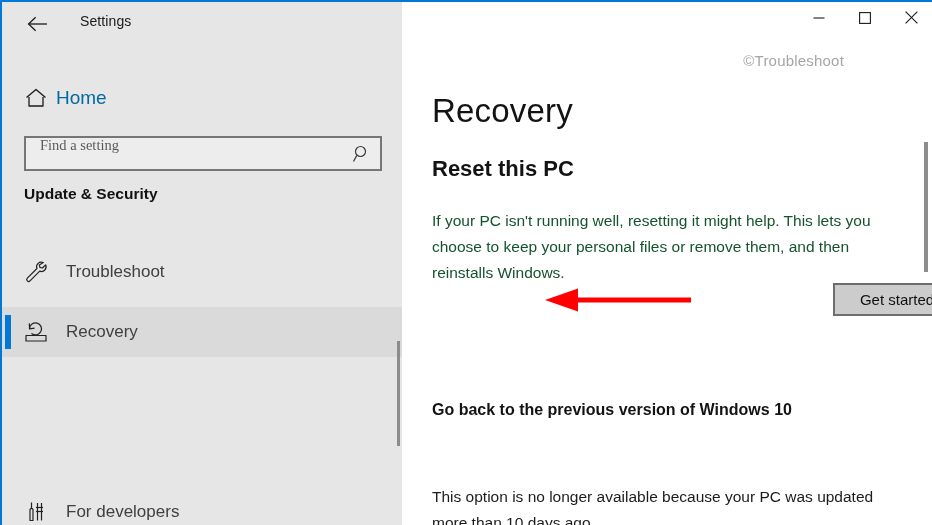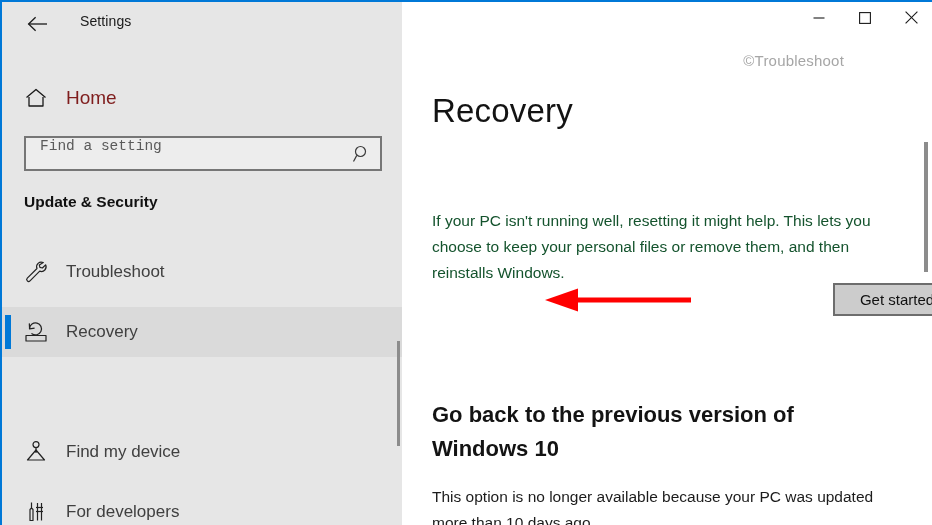--- a/index.html
+++ b/index.html
@@ -78,60 +78,59 @@
     cursor: default;
   }
   #home-row .nav-icon {
     width: 40px;
     margin-left: 14px;
     display: flex;
     align-items: center;
     justify-content: center;
   }
   #home-row .nav-label {
-    margin-left: 10px;
     font-size: 19px;
-    color: #7f1d1d;
+    color: #0369a1;
   }
 
   #search-box {
     position: absolute;
     left: 22px;
     top: 134px;
     width: 358px;
     height: 35px;
     box-sizing: border-box;
     border: 2px solid #767676;
     background: #ededed;
     display: flex;
     align-items: center;
   }
   #search-input {
     flex: 1;
     border: none;
     outline: none;
     background: transparent;
-    font-family: Liberation Mono, monospace;
+    font-family: Liberation Serif, serif;
     font-size: 14.5px;
     color: #000000;
     padding: 0 8px 16px 14px;
     height: 100%;
   }
   #search-input::placeholder { color: #5a5a5a; opacity: 1; }
   #search-icon-wrap {
     width: 36px;
     display: flex;
     align-items: center;
     justify-content: center;
   }
 
   #section-heading {
     position: absolute;
     left: 22px;
-    top: 191px;
+    top: 183px;
     font-size: 15.5px;
     font-weight: bold;
     color: #111111;
   }
 
   .nav-item {
     position: absolute;
     left: 0;
     width: 400px;
     height: 50px;
@@ -260,21 +259,21 @@
     padding: 0;
     line-height: 29px;
     text-align: center;
   }
 
   #goback-heading {
     position: absolute;
     left: 30px;
     top: 378px;
     width: 440px;
-    font-size: 22px;
+    font-size: 16px;
     line-height: 34px;
     color: #131313;
   }
 
   #goback-desc {
     position: absolute;
     left: 30px;
     top: 466px;
     width: 470px;
     font-size: 15.5px;
@@ -364,30 +363,20 @@
         <svg width="26" height="24" viewBox="0 0 26 24">
           <path d="M6.5 8.5 a6 6 0 1 1 2.4 5.2" fill="none" stroke="#222222" stroke-width="1.2" stroke-linecap="round"></path>
           <path d="M6.3 3.4 L6.6 8.9 L11.6 8.2" fill="none" stroke="#222222" stroke-width="1.2" stroke-linejoin="round"></path>
           <path d="M3 15.5 L23 15.5 L23 21 L3 21 Z" fill="none" stroke="#222222" stroke-width="1.2" stroke-linejoin="round"></path>
         </svg>
       </span>
       <span class="nav-label">Recovery</span>
     </div>
 
 
-    <div class="nav-item" style="top:425px;">
-      <span class="nav-icon">
-        <svg width="26" height="26" viewBox="0 0 26 26">
-          <circle cx="13" cy="5.6" r="3" fill="none" stroke="#222222" stroke-width="1.2"></circle>
-          <line x1="13" y1="8.6" x2="13" y2="14" stroke="#222222" stroke-width="1.2"></line>
-          <path d="M13 11 L4.5 21 L21.5 21 Z" fill="none" stroke="#222222" stroke-width="1.2" stroke-linejoin="round"></path>
-        </svg>
-      </span>
-      <span class="nav-label">Find my device</span>
-    </div>
 
     <div class="nav-item" style="top:485px;">
       <span class="nav-icon">
         <svg width="26" height="26" viewBox="0 0 26 26">
           <path d="M8.5 3.5 L8.5 9 L7 10.5 L7 21.5 L10 21.5 L10 10.5 L8.5 9" fill="none" stroke="#222222" stroke-width="1.2" stroke-linejoin="round"></path>
           <line x1="14.5" y1="4" x2="14.5" y2="21.5" stroke="#222222" stroke-width="1.2"></line>
           <line x1="18.5" y1="4" x2="18.5" y2="21.5" stroke="#222222" stroke-width="1.2"></line>
           <line x1="13" y1="8.5" x2="20" y2="8.5" stroke="#222222" stroke-width="1.2"></line>
           <line x1="13" y1="12.5" x2="20" y2="12.5" stroke="#222222" stroke-width="1.2"></line>
         </svg>
@@ -424,20 +413,21 @@
             <line x1="12.4" y1="0.6" x2="0.6" y2="12.4" stroke="#1a1a1a" stroke-width="1.1"></line>
           </svg>
         </span>
       </div>
     </div>
 
     <div id="watermark">©Troubleshoot</div>
 
     <h1 id="page-title">Recovery</h1>
 
+    <h2 id="reset-heading">Reset this PC</h2>
     <p id="reset-desc">If your PC isn't running well, resetting it might help. This lets you choose to keep your personal files or remove them, and then reinstalls Windows.</p>
     <button id="get-started-button">Get started</button>
 
     <h2 id="goback-heading">Go back to the previous version of Windows 10</h2>
     <p id="goback-desc">This option is no longer available because your PC was updated more than 10 days ago.</p>
 
     <div id="content-scrollbar">
       <div id="content-scroll-thumb"></div>
     </div>
   </div>

